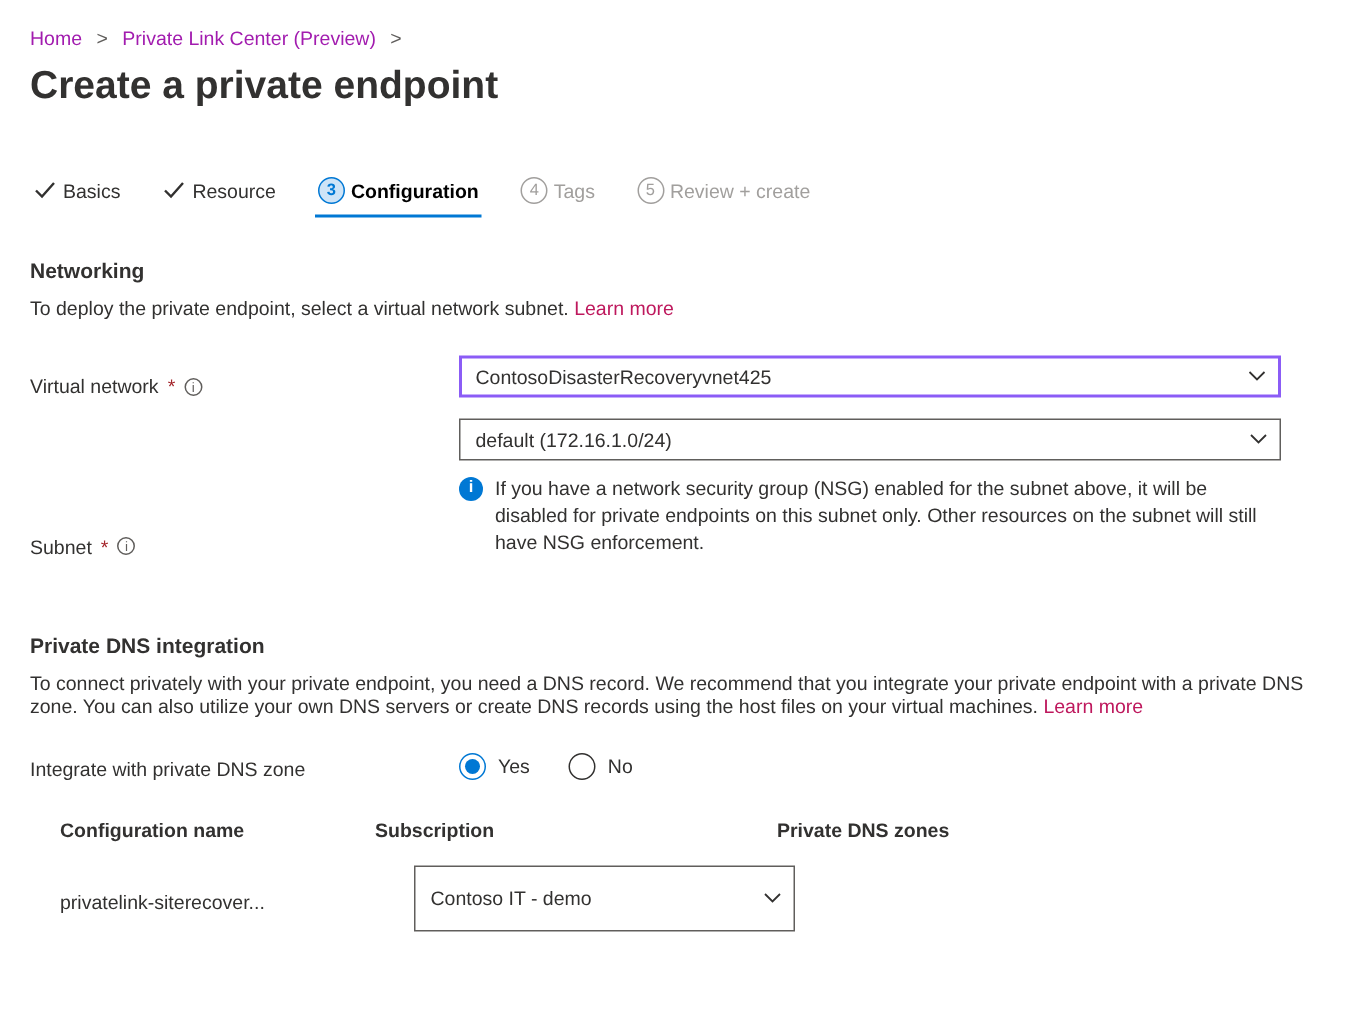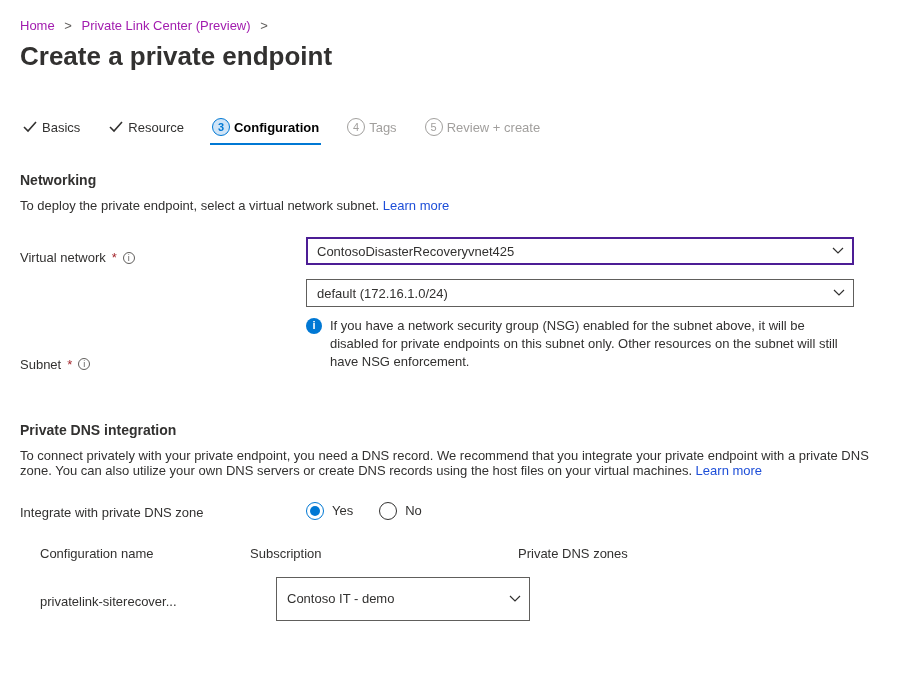--- a/index.html
+++ b/index.html
@@ -18,40 +18,40 @@
     .tabs { display: flex; gap: 24px; border-bottom: none; margin-bottom: 28px; align-items: center; }
     .tab { display: inline-flex; align-items: center; gap: 4px; padding: 4px 2px 8px; cursor: pointer; color: #323130; position: relative; }
     .tab.current { color: #000; font-weight: 600; }
     .tab.current::after { content: ""; position: absolute; left: 0; right: 0; bottom: -1px; height: 2px; background: #0078d4; }
     .tab.disabled { color: #a19f9d; cursor: default; }
     .stepnum { width: 18px; height: 18px; border: 1px solid currentColor; border-radius: 50%; display: inline-flex; align-items: center; justify-content: center; font-size: 11px; }
     .stepnum.current { background: #cfe4f7; border-color: #0078d4; color: #0078d4; }
     .checkmark { width: 16px; height: 16px; display: inline-flex; align-items: center; justify-content: center; }
     .sec-title { font-weight: 600; font-size: 14px; margin-bottom: 10px; }
     .sec-desc { color: #323130; margin-bottom: 24px; }
-    .learn { color: #1d4ed8; text-decoration: none; cursor: pointer; }
+    .learn { color: #be185d; text-decoration: none; cursor: pointer; }
     .row { display: flex; align-items: flex-end; margin-bottom: 14px; }
     .label-col { width: 286px; display: flex; align-items: center; gap: 6px; padding-top: 5px; }
     .req { color: #a4262c; }
     .info-icon { width: 12px; height: 12px; border: 1px solid #605e5c; border-radius: 50%; display: inline-flex; align-items: center; justify-content: center; font-size: 9px; color: #605e5c; cursor: pointer; }
     .field-col { flex: 1; max-width: 548px; }
     .select { width: 100%; border: 1px solid #605e5c; padding: 5px 28px 5px 10px; height: 28px; display: flex; align-items: center; position: relative; background: #fff; cursor: pointer; font-size: 13px; }
-    .select.focused { border: 2px solid #4c1d95; padding: 4px 44px 4px 9px; }
+    .select.focused { border: 2px solid #8b5cf6; padding: 4px 44px 4px 9px; }
     .select .chev { position: absolute; right: 8px; top: 50%; transform: translateY(-50%); }
     .note { display: flex; gap: 8px; margin-top: 10px; font-size: 13px; line-height: 1.4; }
     .note-icon { width: 16px; height: 16px; border-radius: 50%; background: #0078d4; color: #fff; display: inline-flex; align-items: center; justify-content: center; font-size: 11px; font-weight: bold; flex-shrink: 0; margin-top: 1px; }
     .section-gap { height: 36px; }
     .radio-row { display: flex; gap: 26px; align-items: center; }
     .radio { display: inline-flex; align-items: center; gap: 8px; cursor: pointer; }
     .radio .dot { width: 18px; height: 18px; border: 1px solid #323130; border-radius: 50%; display: inline-flex; align-items: center; justify-content: center; }
     .radio.checked .dot { border: 1px solid #0078d4; }
     .radio.checked .dot::after { content: ""; width: 10px; height: 10px; border-radius: 50%; background: #0078d4; }
     .table { margin-top: 26px; margin-left: 20px; }
     .thead, .trow { display: flex; gap: 14px; }
-    .thead { font-weight: 400; padding-bottom: 10px; }
+    .thead { font-weight: 700; padding-bottom: 10px; }
     .col-name { width: 196px; }
     .col-sub { width: 254px; }
     .col-zone { flex: 1; max-width: 324px; }
     .trow { align-items: center; padding: 6px 0; gap: 40px; }
     .cell-static { white-space: nowrap; overflow: hidden; text-overflow: ellipsis; padding-top: 5px; }
     .table .select { height: 44px; }
     .chev svg { display: block; }
   </style>
 </head>
 <body>

